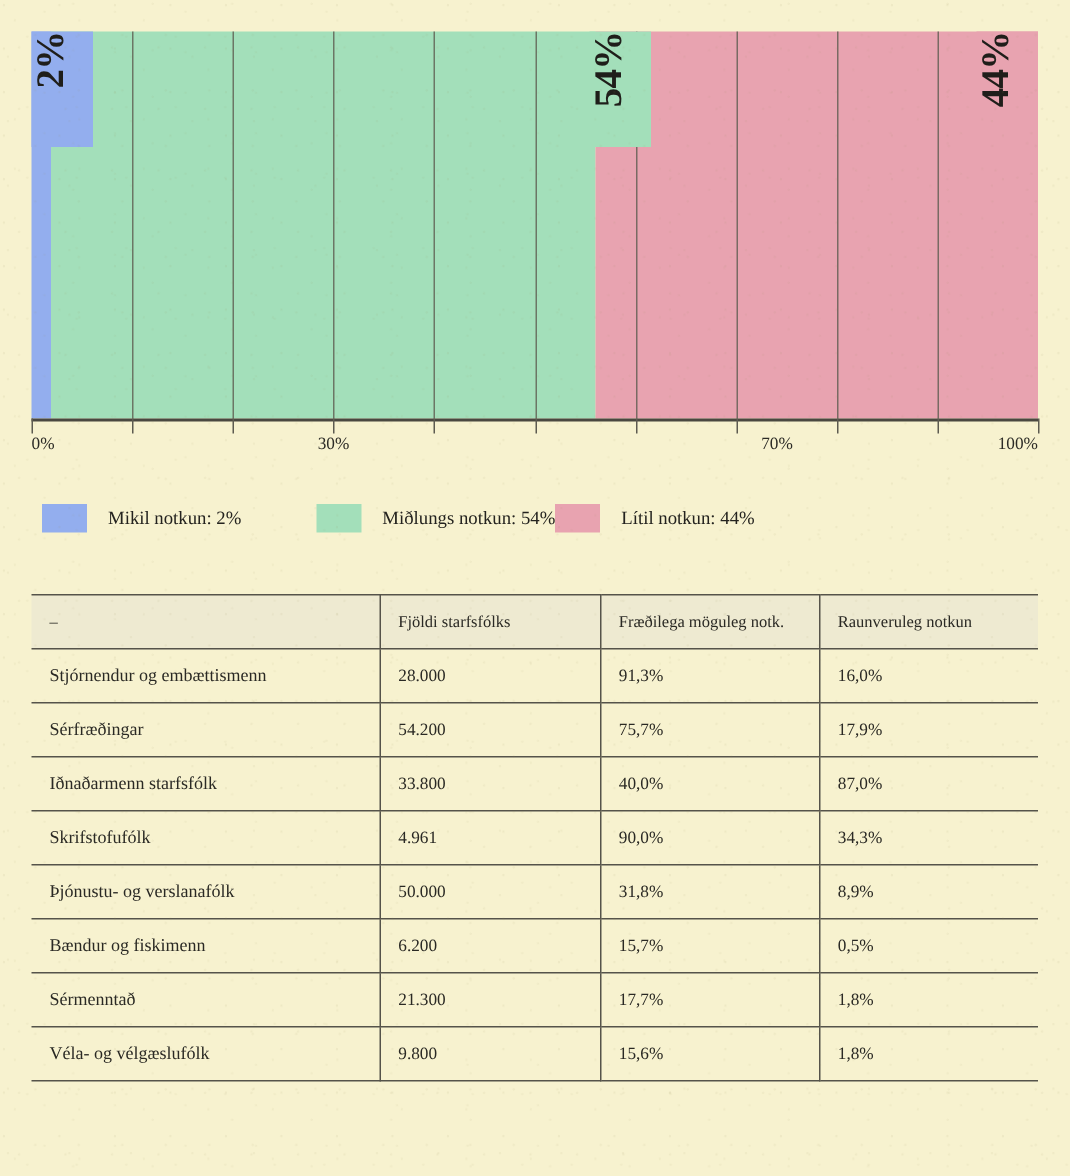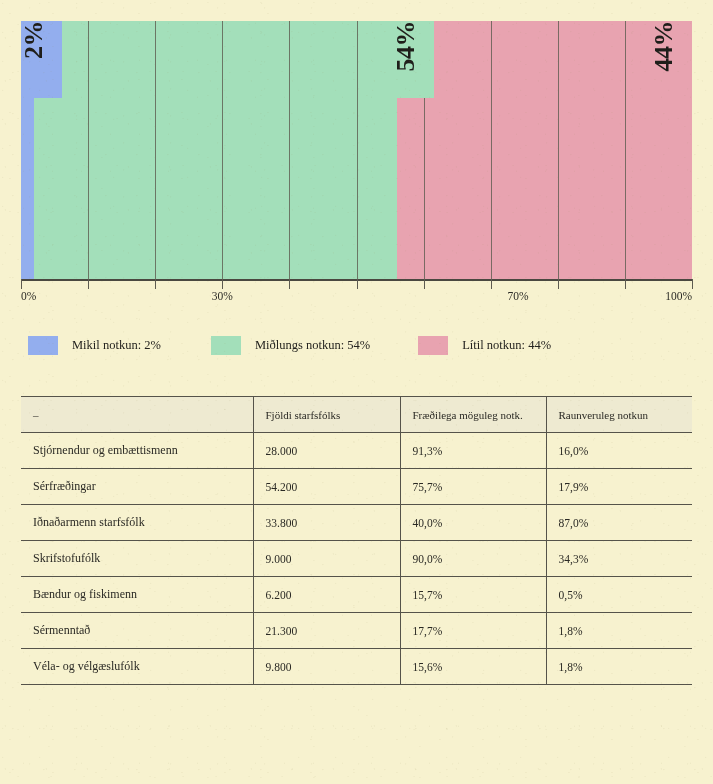--- a/index.html
+++ b/index.html
@@ -113,21 +113,21 @@
     width: 30px; height: 19px;
     flex: none;
   }
   .legend-label {
     margin-left: 14px;
     font-size: 12.5px;
     color: #24231f;
     white-space: nowrap;
   }
   #legend-item-0 { margin-right: 50px; }
-  #legend-item-1 { margin-right: 48px; }
+  #legend-item-1 { }
 
   
   #data-table {
     position: absolute;
     left: 21px; top: 396px;
     width: 671px;
     border-collapse: collapse;
     table-layout: fixed;
   }
   #data-table th, #data-table td {
@@ -254,23 +254,29 @@
           <td>17,9%</td>
         </tr>
         <tr>
           <td>Iðnaðarmenn starfsfólk</td>
           <td>33.800</td>
           <td>40,0%</td>
           <td>87,0%</td>
         </tr>
         <tr>
           <td>Skrifstofufólk</td>
-          <td>9.000</td>
+          <td>4.961</td>
           <td>90,0%</td>
           <td>34,3%</td>
+        </tr>
+        <tr>
+          <td>Þjónustu- og verslanafólk</td>
+          <td>50.000</td>
+          <td>31,8%</td>
+          <td>8,9%</td>
         </tr>
         <tr>
           <td>Bændur og fiskimenn</td>
           <td>6.200</td>
           <td>15,7%</td>
           <td>0,5%</td>
         </tr>
         <tr>
           <td>Sérmenntað</td>
           <td>21.300</td>

